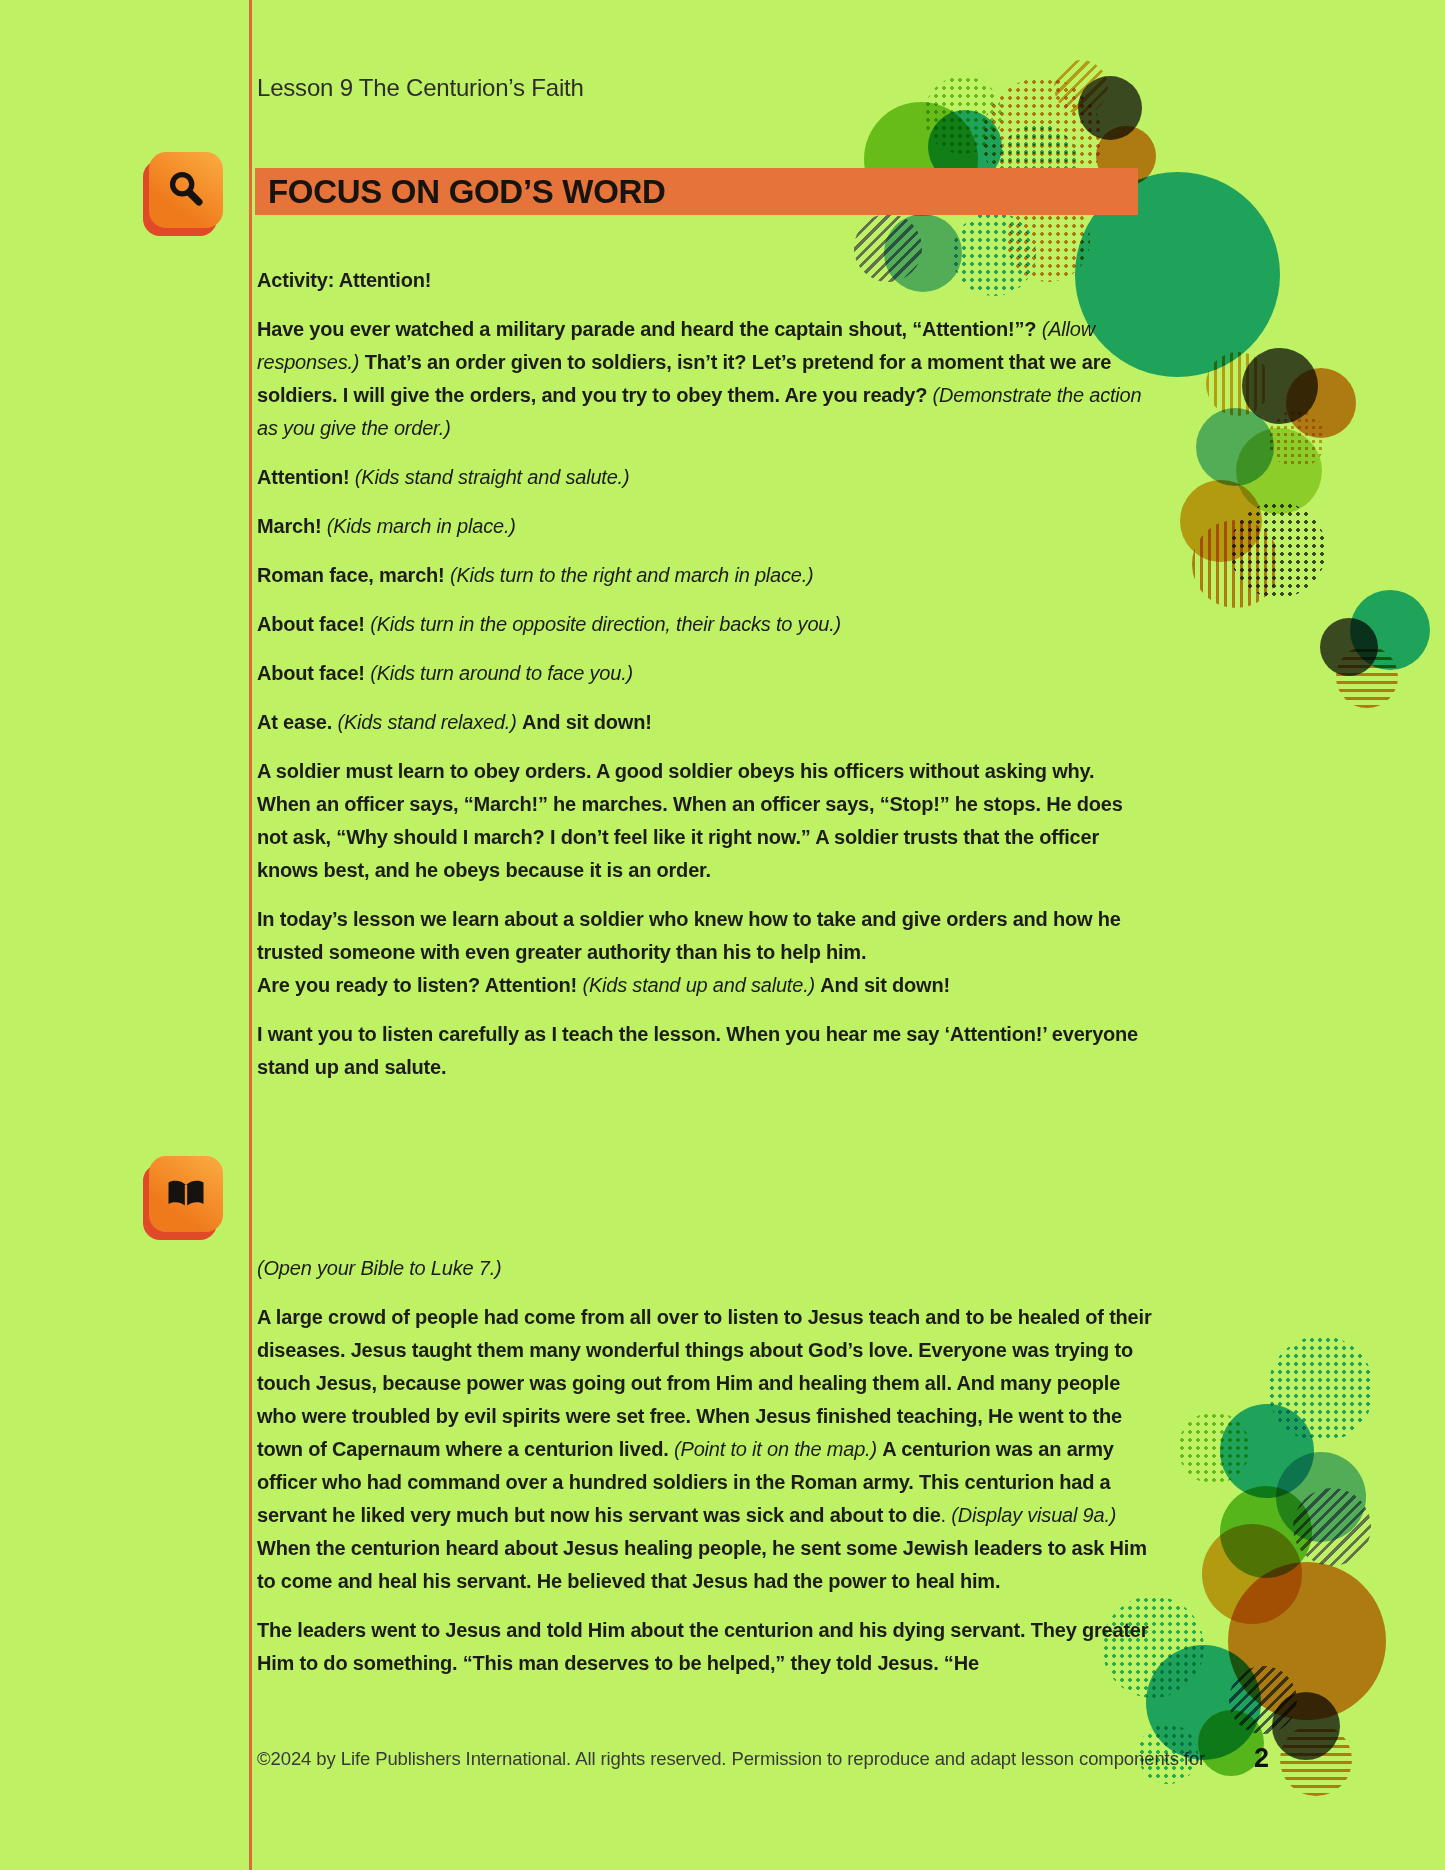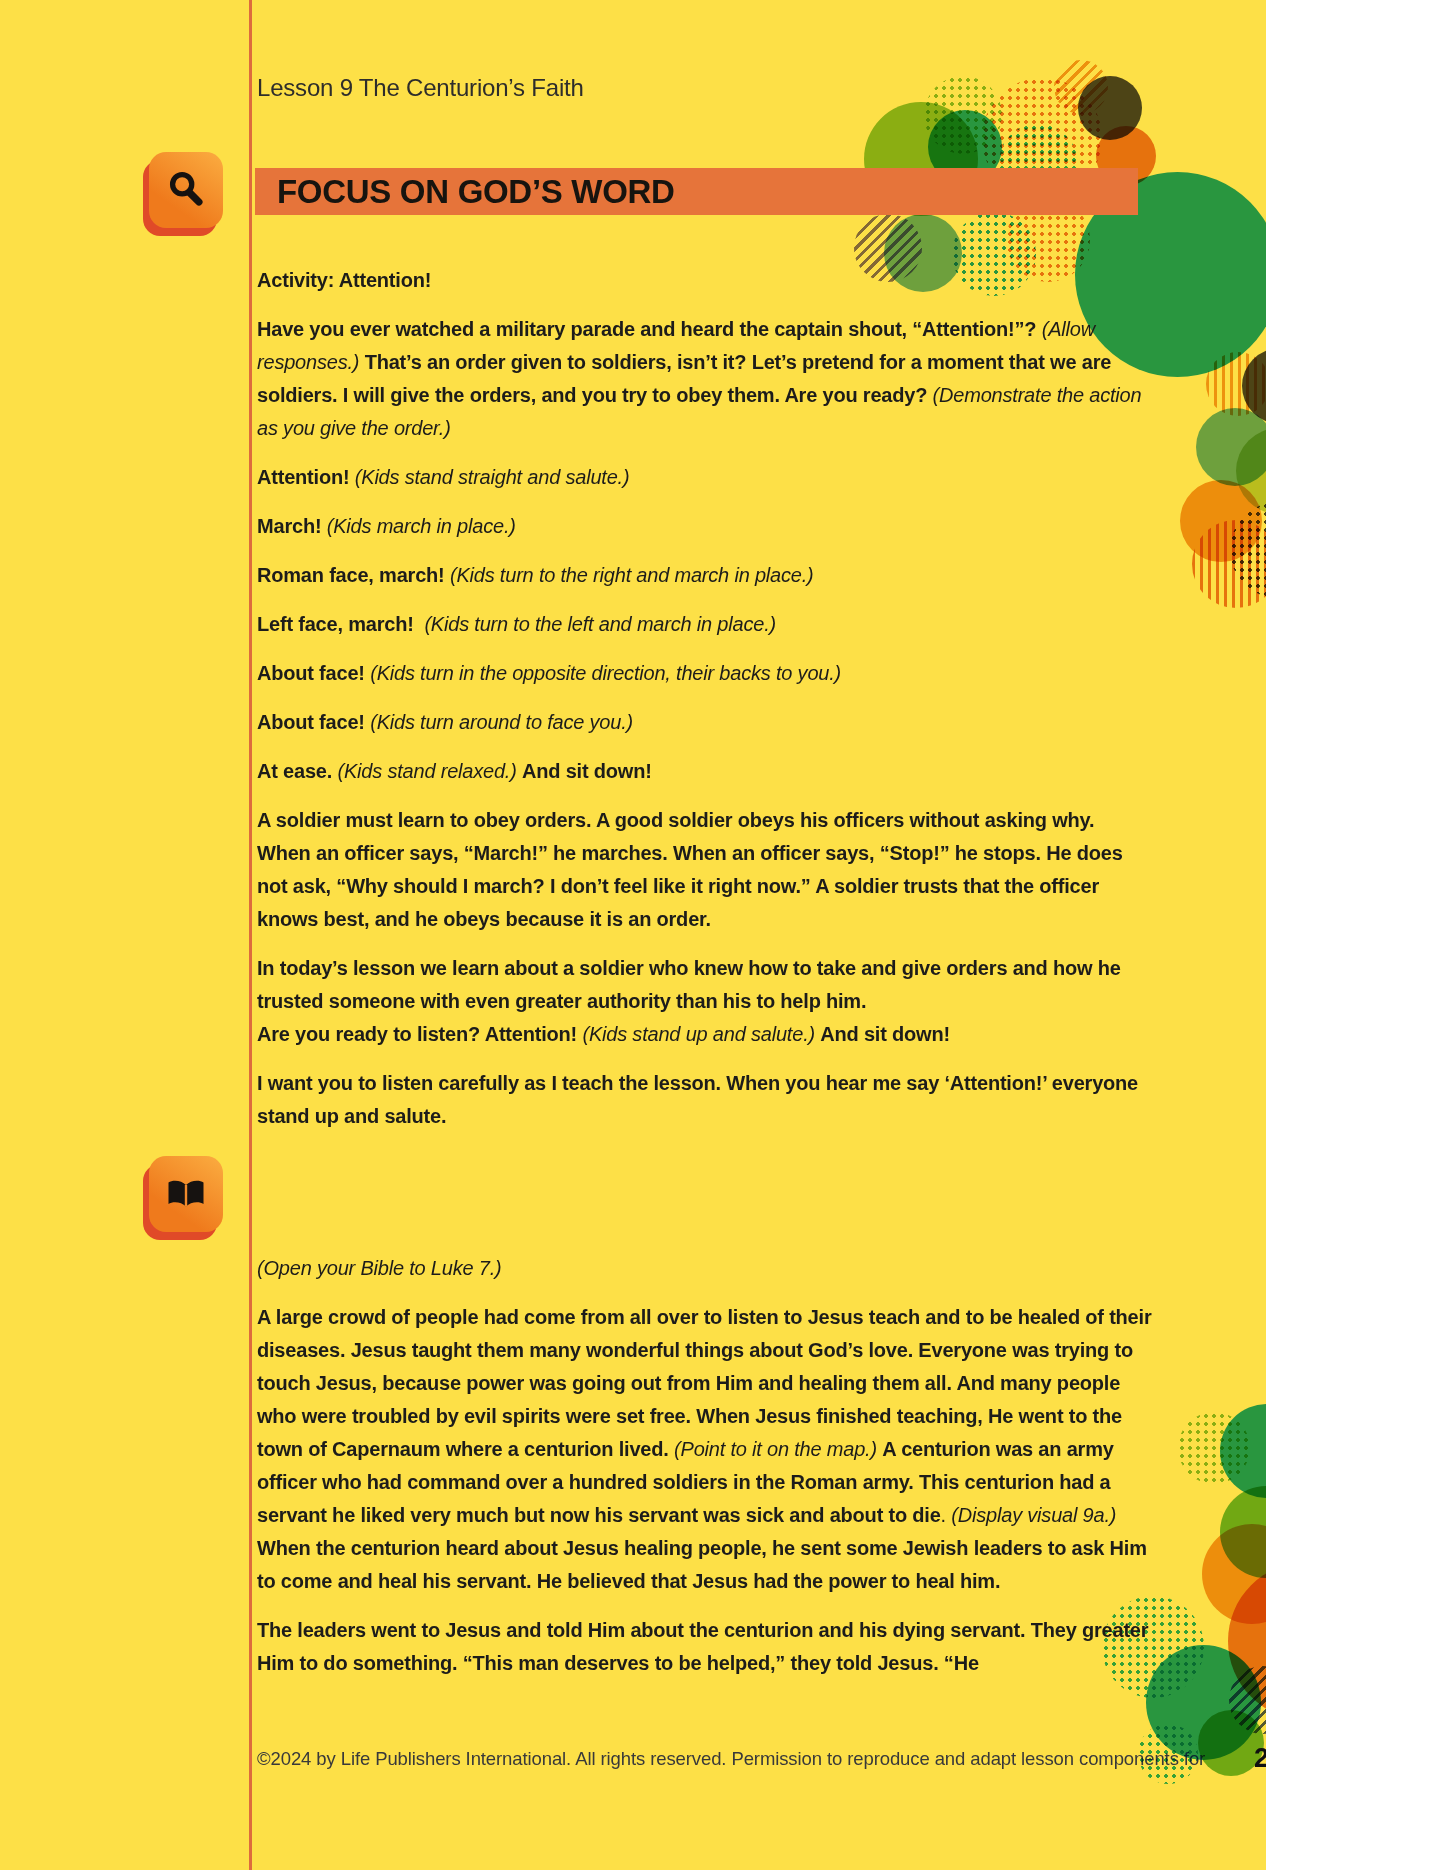--- a/index.html
+++ b/index.html
@@ -1,28 +1,28 @@
 <!DOCTYPE html>
 <html style="--c-banner: #E6743A; --c-line: #DD6B3D; --c-ink: #1D1C1A; --c-blue: #29ABE2; --c-steel: #6FB6DB; --c-green: #8CC63E; --c-green2: #72BF44; --c-dark: #4D4D4D; --c-orange: #E8822C; --c-goldenrod: #EFA22B; --c-yellowgreen: #BCD867; --c-teal: #35B7C3; --c-purple: #8578BC; --c-navy: #5565AE; --c-hatchyellow: #EFA62F; --c-iconface1: #FBAD41; --c-iconface2: #EF7A1C; --c-iconshadow: #E04A28;"><head>
 <meta charset="utf-8">
 <style>
   html,body { margin:0; padding:0; background:#fff; }
   .page {
-    position:relative; width:1266px; height:1870px; background:#fde047;
+    position:relative; width:1445px; height:1870px; background:#bef264;
     overflow:hidden; font-family:"Liberation Sans", sans-serif;
   }
   .vline { position:absolute; left:249px; top:0; width:3px; height:1870px; background:var(--c-line); z-index:2; }
   .header-title {
     position:absolute; left:257px; top:74px; font-size:24px; color:#2e2d2b;
     letter-spacing:-0.2px; z-index:2;
   }
   .banner {
     position:absolute; left:255px; height:47px; background:var(--c-banner);
     color:#17140f; font-weight:700; font-size:33px; letter-spacing:-0.3px;
-    display:flex; align-items:center; padding-left:22px; box-sizing:border-box; z-index:2;
+    display:flex; align-items:center; padding-left:13px; box-sizing:border-box; z-index:2;
   }
   #banner-focus { top:168px; width:883px; }
   #banner-learn { top:1171px; width:1023px; }
 
   .icon3d { position:absolute; width:74px; height:76px; z-index:2; }
   #icon-focus { left:149px; top:152px; }
   #icon-learn { left:149px; top:1156px; }
   .icon3d .back { position:absolute; inset:0; transform:translate(-6px,8px); background:var(--c-iconshadow); border-radius:17px; }
   .icon3d .face {
     position:absolute; inset:0; border-radius:17px;
@@ -138,21 +138,20 @@
   <div class="banner" id="banner-focus">
     <span>FOCUS ON GOD’S WORD</span>
   </div>
 
   <div class="flow" id="flow-focus">
     <p class="heading-bold">Activity: Attention!</p>
     <p><span class="seg-bold">Have you ever watched a military parade and heard the captain shout, “Attention!”? </span><span class="seg-italic">(Allow responses.) </span><span class="seg-bold">That’s an order given to soldiers, isn’t it? Let’s pretend for a moment that we are soldiers. I will give the orders, and you try to obey them. Are you ready? </span><span class="seg-italic">(Demonstrate the action as you give the order.)</span></p>
     <p><span class="seg-bold">Attention! </span><span class="seg-italic">(Kids stand straight and salute.)</span></p>
     <p><span class="seg-bold">March! </span><span class="seg-italic">(Kids march in place.)</span></p>
     <p><span class="seg-bold">Roman face, march! </span><span class="seg-italic">(Kids turn to the right and march in place.)</span></p>
-    <p><span class="seg-bold">Left face, march!&nbsp; </span><span class="seg-italic">(Kids turn to the left and march in place.)</span></p>
     <p><span class="seg-bold">About face! </span><span class="seg-italic">(Kids turn in the opposite direction, their backs to you.)</span></p>
     <p><span class="seg-bold">About face! </span><span class="seg-italic">(Kids turn around to face you.)</span></p>
     <p><span class="seg-bold">At ease. </span><span class="seg-italic">(Kids stand relaxed.) </span><span class="seg-bold">And sit down!</span></p>
     <p><span class="seg-bold">A soldier must learn to obey orders. A good soldier obeys his officers without asking why. When an officer says, “March!” he marches. When an officer says, “Stop!” he stops. He does not ask, “Why should I march? I don’t feel like it right now.” A soldier trusts that the officer knows best, and he obeys because it is an order.</span></p>
     <p><span class="seg-bold">In today’s lesson we learn about a soldier who knew how to take and give orders and how he trusted someone with even greater authority than his to help him.</span><br><span class="seg-bold">Are you ready to listen? Attention! </span><span class="seg-italic">(Kids stand up and salute.) </span><span class="seg-bold">And sit down!</span></p>
     <p><span class="seg-bold">I want you to listen carefully as I teach the lesson. When you hear me say ‘Attention!’ everyone stand up and salute.</span></p>
   </div>
 
   <div class="icon3d" id="icon-learn">
     <div class="back"></div>

